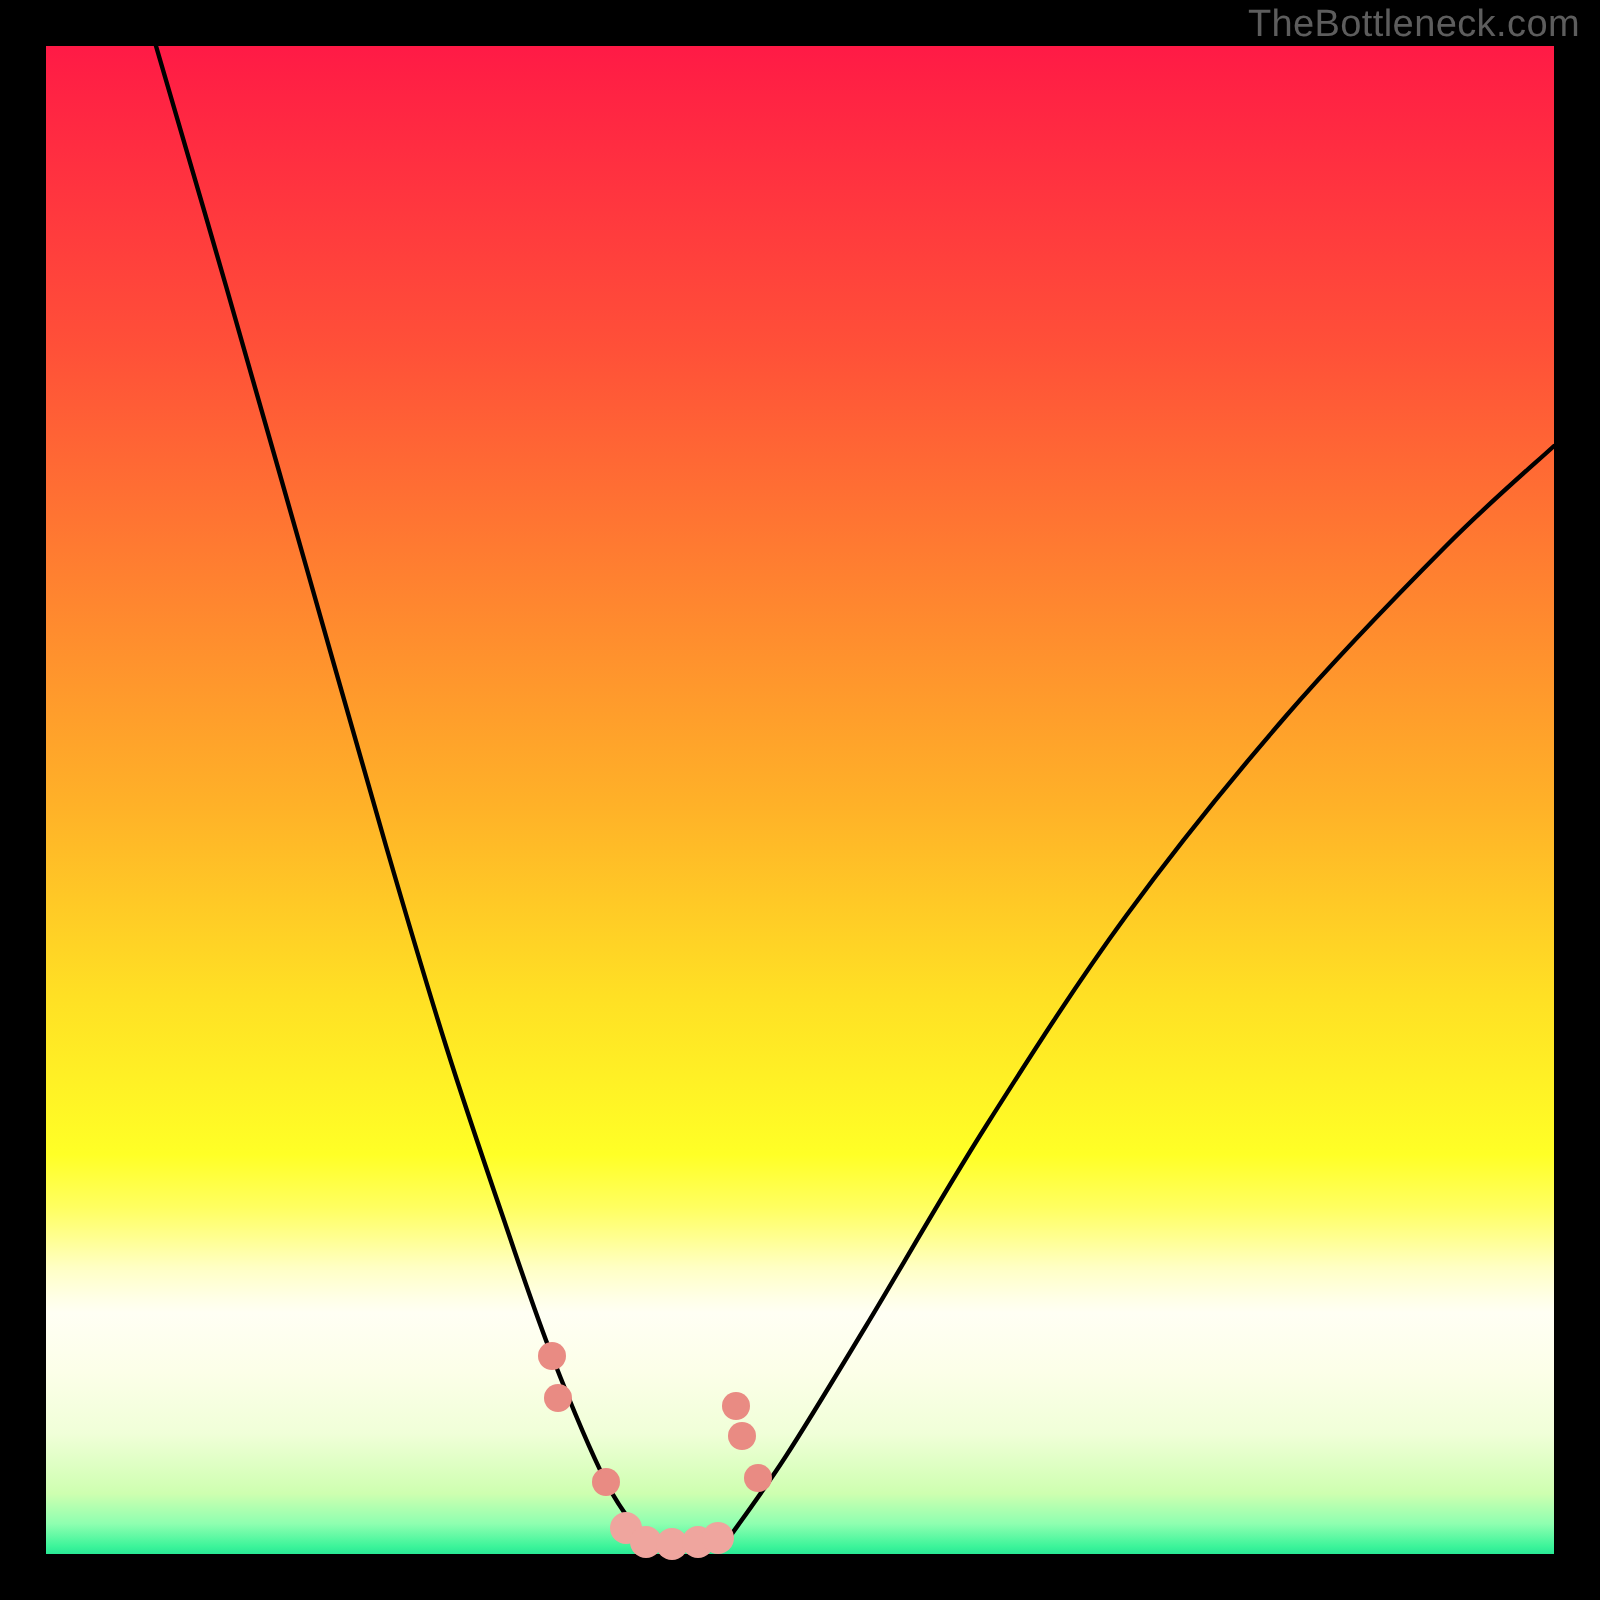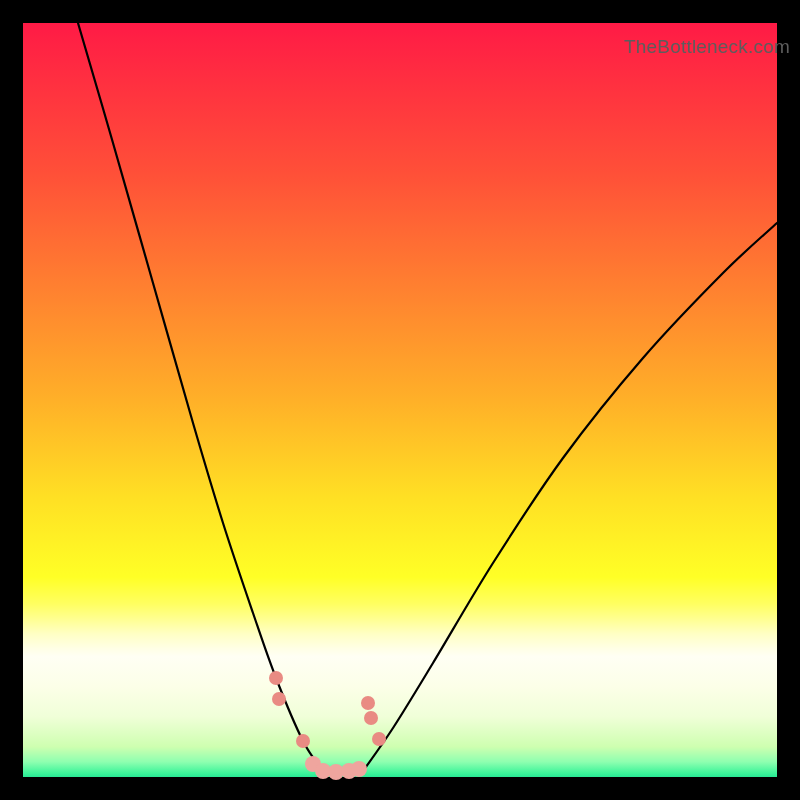--- a/index.html
+++ b/index.html
@@ -41,21 +41,20 @@
   }
   .watermark {
     position: absolute;
     top: 2px;
     right: 10px;
     color: #5d5d5d;
     font-size: 19px;
     font-weight: 500;
     letter-spacing: 0.2px;
     user-select: none;
-    margin-top: 34px;
   }
   svg.curves {
     position: absolute;
     left: 0;
     top: 0;
     width: 754px;
     height: 754px;
     overflow: visible;
   }
 </style>

